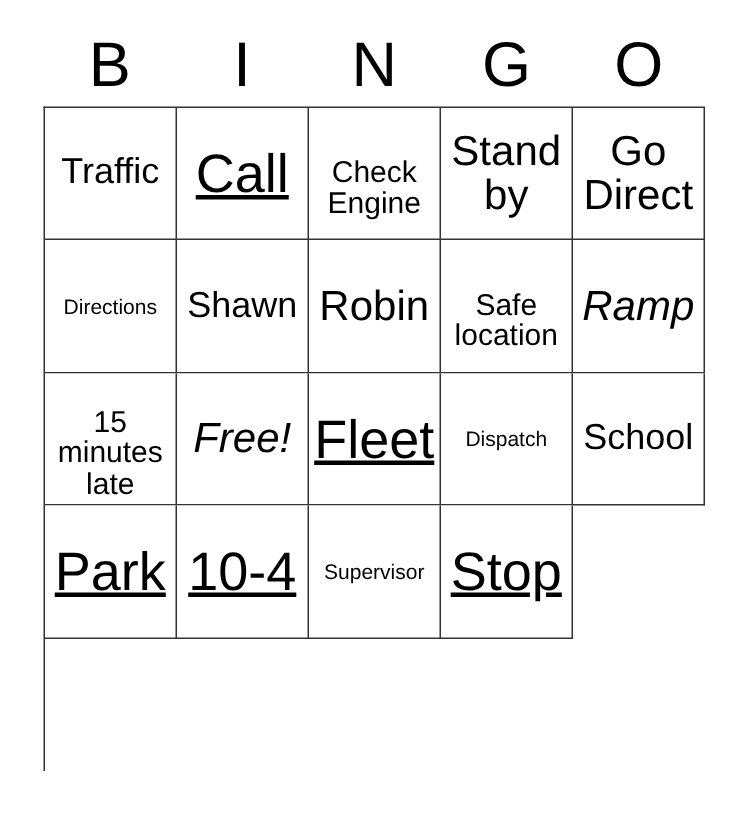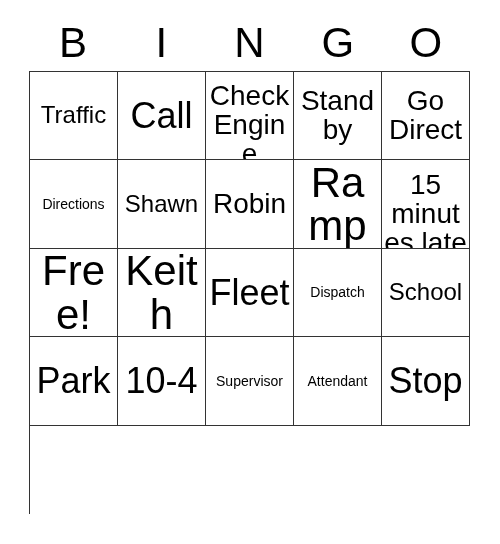--- a/index.html
+++ b/index.html
@@ -73,25 +73,25 @@
   .cell .cell-text {
     display: block;
     width: 100%;
     line-height: 1.03;
     word-wrap: break-word;
     overflow-wrap: break-word;
   }
 
   
   .s-xs .cell-text { font-size: 14px; }
-  .s-sm .cell-text { font-size: 28px; margin-top: 20px; }
+  .s-sm .cell-text { font-size: 20px; margin-top: 20px; }
   .s-md .cell-text { font-size: 24px; }
   .s-lg .cell-text { font-size: 28px; }
-  .s-xl .cell-text { font-size: 42px; }
-  .s-xxl .cell-text { font-size: 36px; }
+  .s-xl .cell-text { font-size: 28px; font-style: italic; }
+  .s-xxl .cell-text { font-size: 36px; text-decoration: underline; }
 </style>
 </head>
 <body>
 
 <div id="card">
 
   <div id="header-row">
     <div class="header-letter">B</div>
     <div class="header-letter">I</div>
     <div class="header-letter">N</div>
@@ -118,32 +118,32 @@
       </div>
     <div class="cell s-xs">
         <span class="cell-text">Directions</span>
       </div>
     <div class="cell s-md">
         <span class="cell-text">Shawn</span>
       </div>
     <div class="cell s-lg">
         <span class="cell-text">Robin</span>
       </div>
+    <div class="cell s-sm">
+        <span class="cell-text">Safe location</span>
+      </div>
 
     <div class="cell s-xl">
         <span class="cell-text">Ramp</span>
       </div>
     <div class="cell s-sm">
         <span class="cell-text">15 minutes late</span>
       </div>
     <div class="cell s-xl">
         <span class="cell-text">Free!</span>
-      </div>
-    <div class="cell s-xl">
-        <span class="cell-text">Keith</span>
       </div>
 
     <div class="cell s-xxl">
         <span class="cell-text">Fleet</span>
       </div>
     <div class="cell s-xs">
         <span class="cell-text">Dispatch</span>
       </div>
     <div class="cell s-md">
         <span class="cell-text">School</span>
@@ -151,21 +151,18 @@
     <div class="cell s-xxl">
         <span class="cell-text">Park</span>
       </div>
 
     <div class="cell s-xxl">
         <span class="cell-text">10-4</span>
       </div>
     <div class="cell s-xs">
         <span class="cell-text">Supervisor</span>
       </div>
-    <div class="cell s-xs">
-        <span class="cell-text">Attendant</span>
-      </div>
     <div class="cell s-xxl">
         <span class="cell-text">Stop</span>
       </div>
   </div>
 
 </div>
 
 </body></html>

